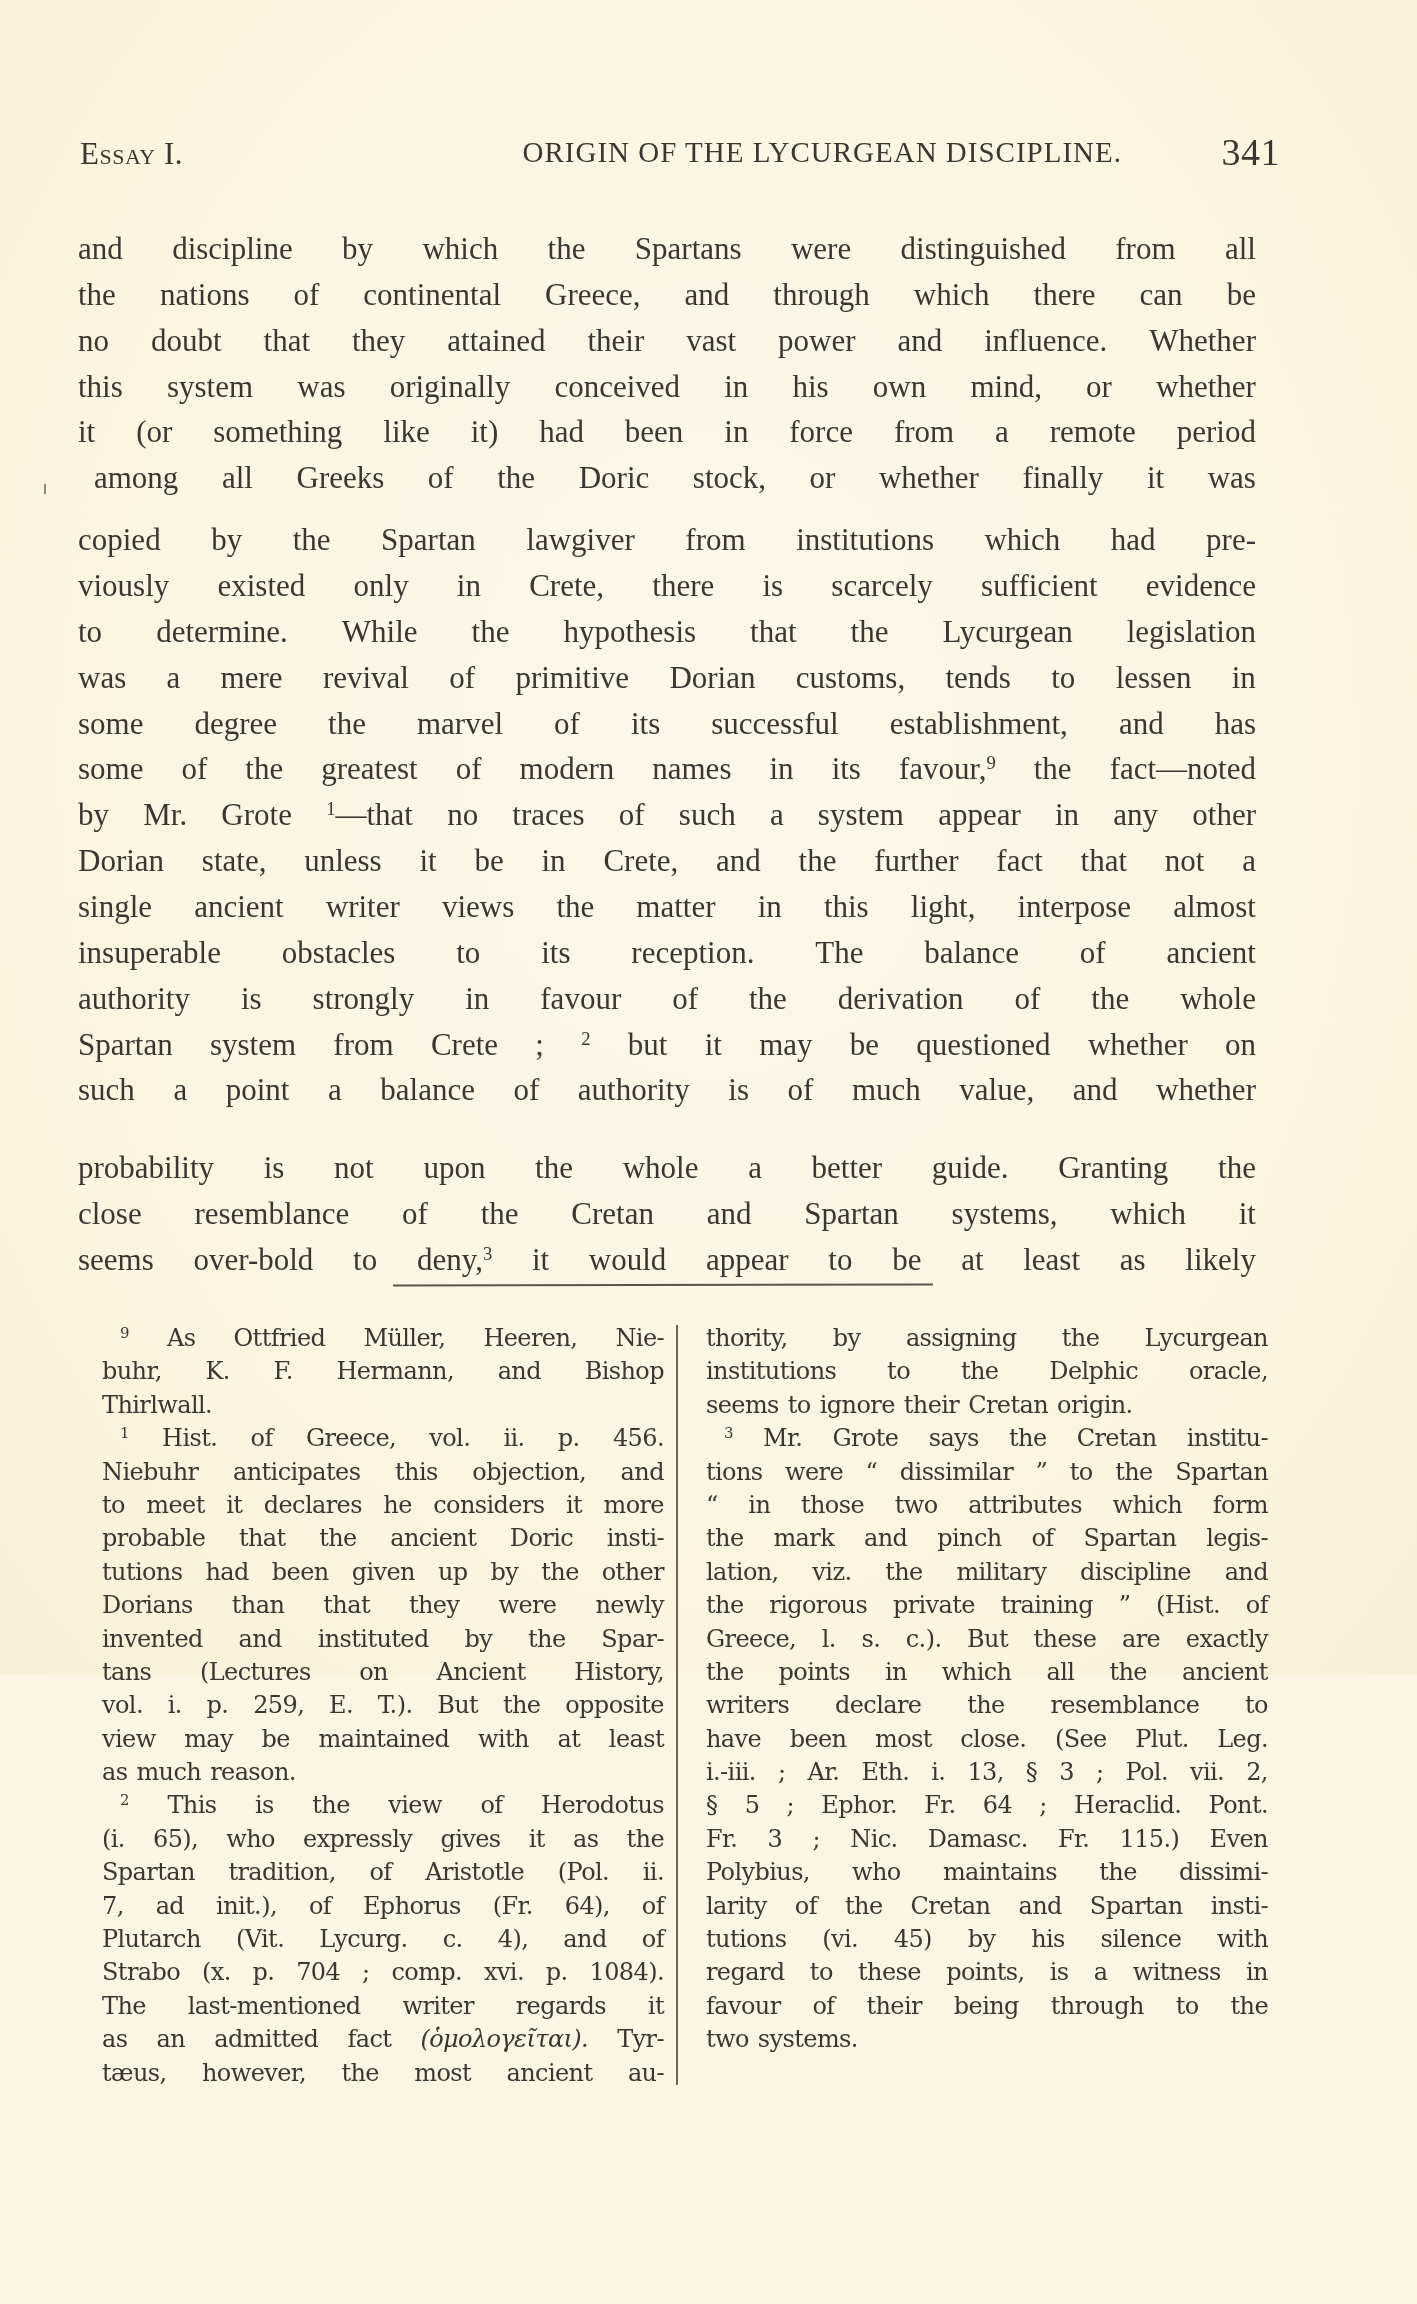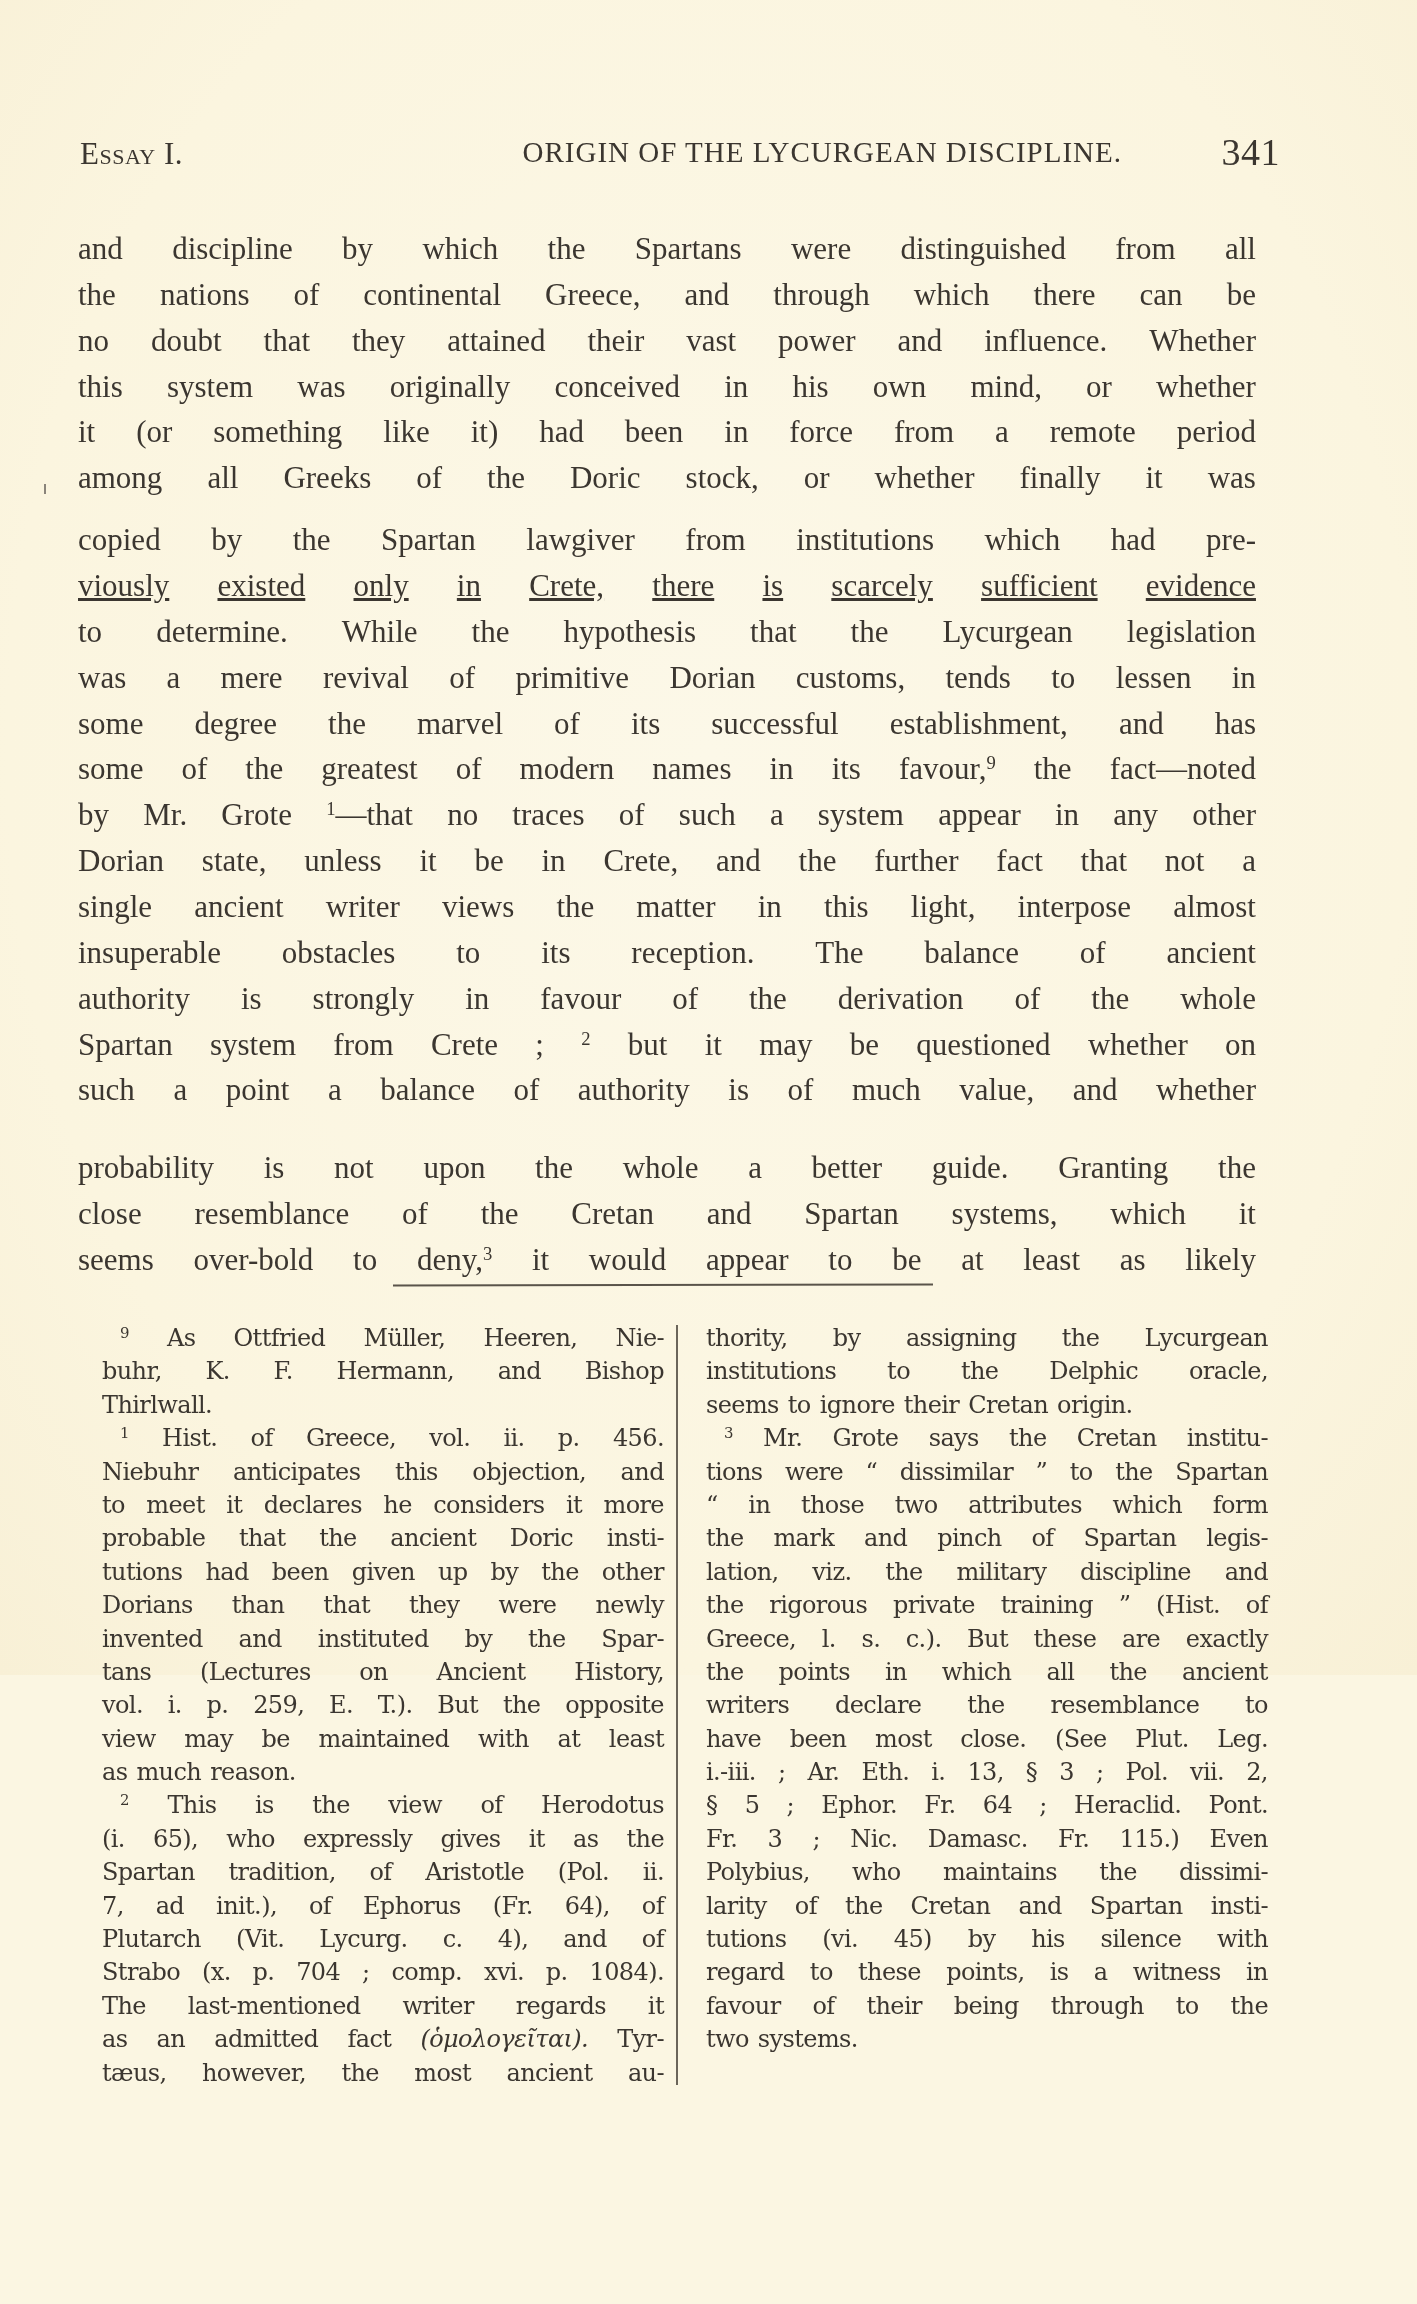--- a/index.html
+++ b/index.html
@@ -231,21 +231,21 @@
           <span>had</span>
           <span>been</span>
           <span>in</span>
           <span>force</span>
           <span>from</span>
           <span>a</span>
           <span>remote</span>
           <span>period</span>
         </div>
       </div>
-      <div class="body-line" style="height: 45.8636px; line-height: 45.8636px;">
+      <div class="body-line" style="height: 45.8636px; line-height: 45.8636px; margin-left: 16px;">
         <div class="jl">
           <span>among</span>
           <span>all</span>
           <span>Greeks</span>
           <span>of</span>
           <span>the</span>
           <span>Doric</span>
           <span>stock,</span>
           <span>or</span>
           <span>whether</span>
@@ -261,21 +261,21 @@
           <span>the</span>
           <span>Spartan</span>
           <span>lawgiver</span>
           <span>from</span>
           <span>institutions</span>
           <span>which</span>
           <span>had</span>
           <span>pre-</span>
         </div>
       </div>
-      <div class="body-line" style="height: 45.8636px; line-height: 45.8636px; text-decoration: underline;">
+      <div class="body-line" style="height: 45.8636px; line-height: 45.8636px;">
         <div class="jl">
           <span>viously</span>
           <span>existed</span>
           <span>only</span>
           <span>in</span>
           <span>Crete,</span>
           <span>there</span>
           <span>is</span>
           <span>scarcely</span>
           <span>sufficient</span>

